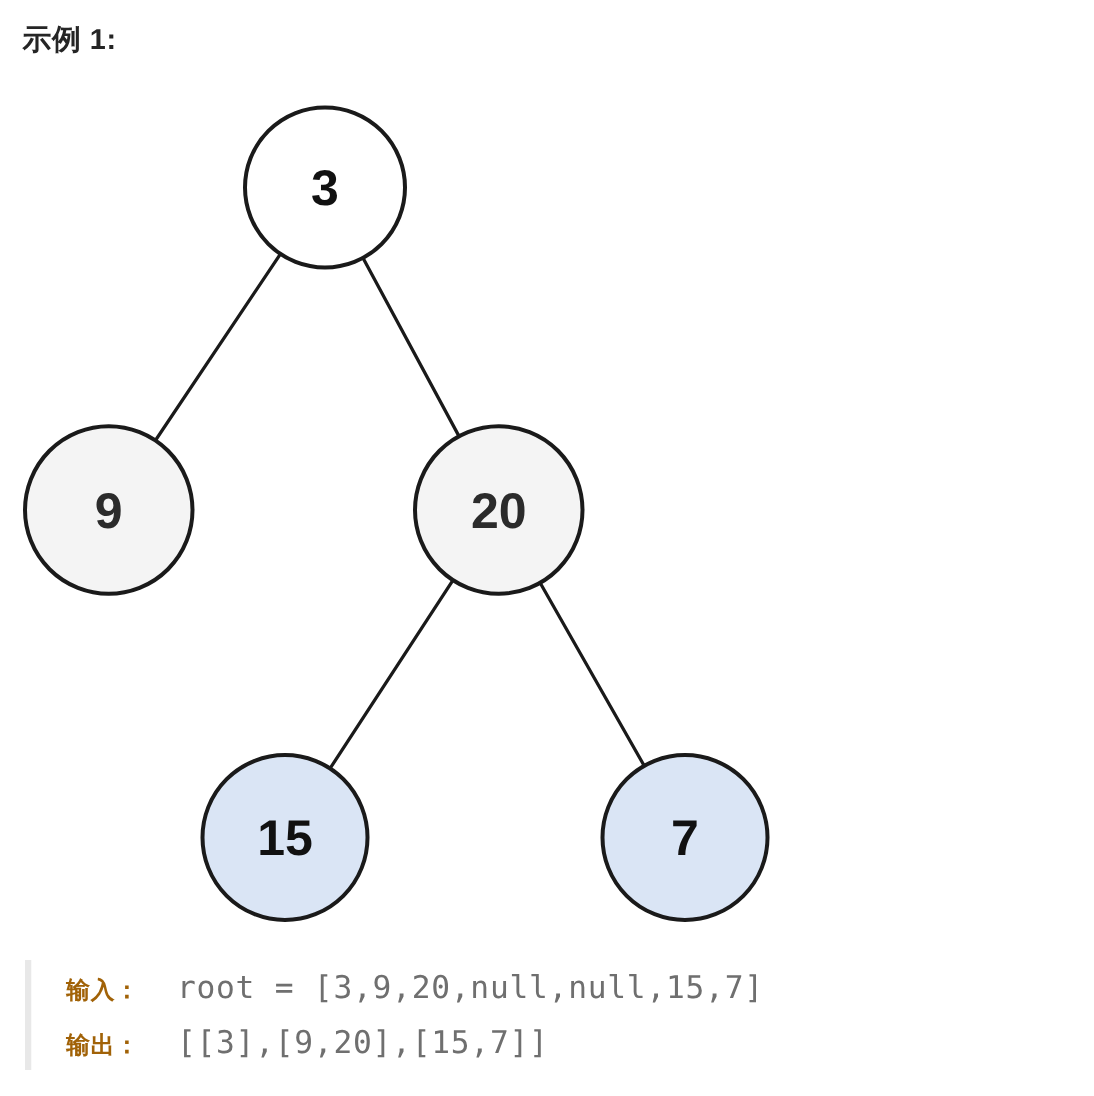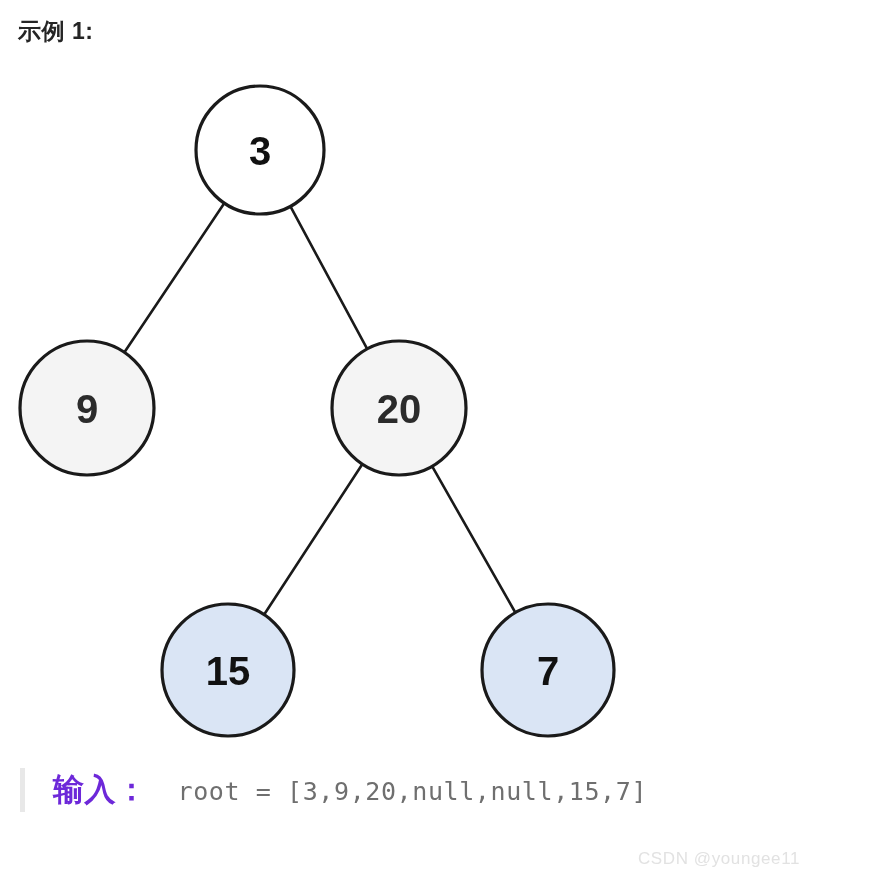--- a/index.html
+++ b/index.html
@@ -87,23 +87,23 @@
     box-sizing: border-box;
   }
   .io-row {
     display: block;
     white-space: nowrap;
     line-height: 44px;
     height: 44px;
   }
   .io-label {
     font-family: "Liberation Sans", "DejaVu Sans", sans-serif;
-    font-size: 31px;
+    font-size: 19px;
     font-weight: bold;
-    color: #6d28d9;
+    color: #a16207;
     letter-spacing: 0.5px;
   }
   .io-value {
     font-family: "DejaVu Sans Mono", "Liberation Mono", monospace;
     font-size: 25px;
     color: #6f6f6f;
     letter-spacing: 0.6px;
     padding-left: 6px;
     margin-left: 24px;
   }
@@ -158,17 +158,19 @@
             <text x="548" y="611" class="tree-node-label dark">7</text>
           </g>
         </g>
     </svg>
   </div>
 
   <div id="example-io">
     <div class="io-row">
       <span class="io-label">输入：</span><span class="io-value">root = [3,9,20,null,null,15,7]</span>
     </div>
+    <div class="io-row">
+      <span class="io-label">输出：</span><span class="io-value">[[3],[9,20],[15,7]]</span>
+    </div>
   </div>
 
-  <div id="watermark">CSDN @youngee11</div>
 
 </div>
 
 </body></html>

